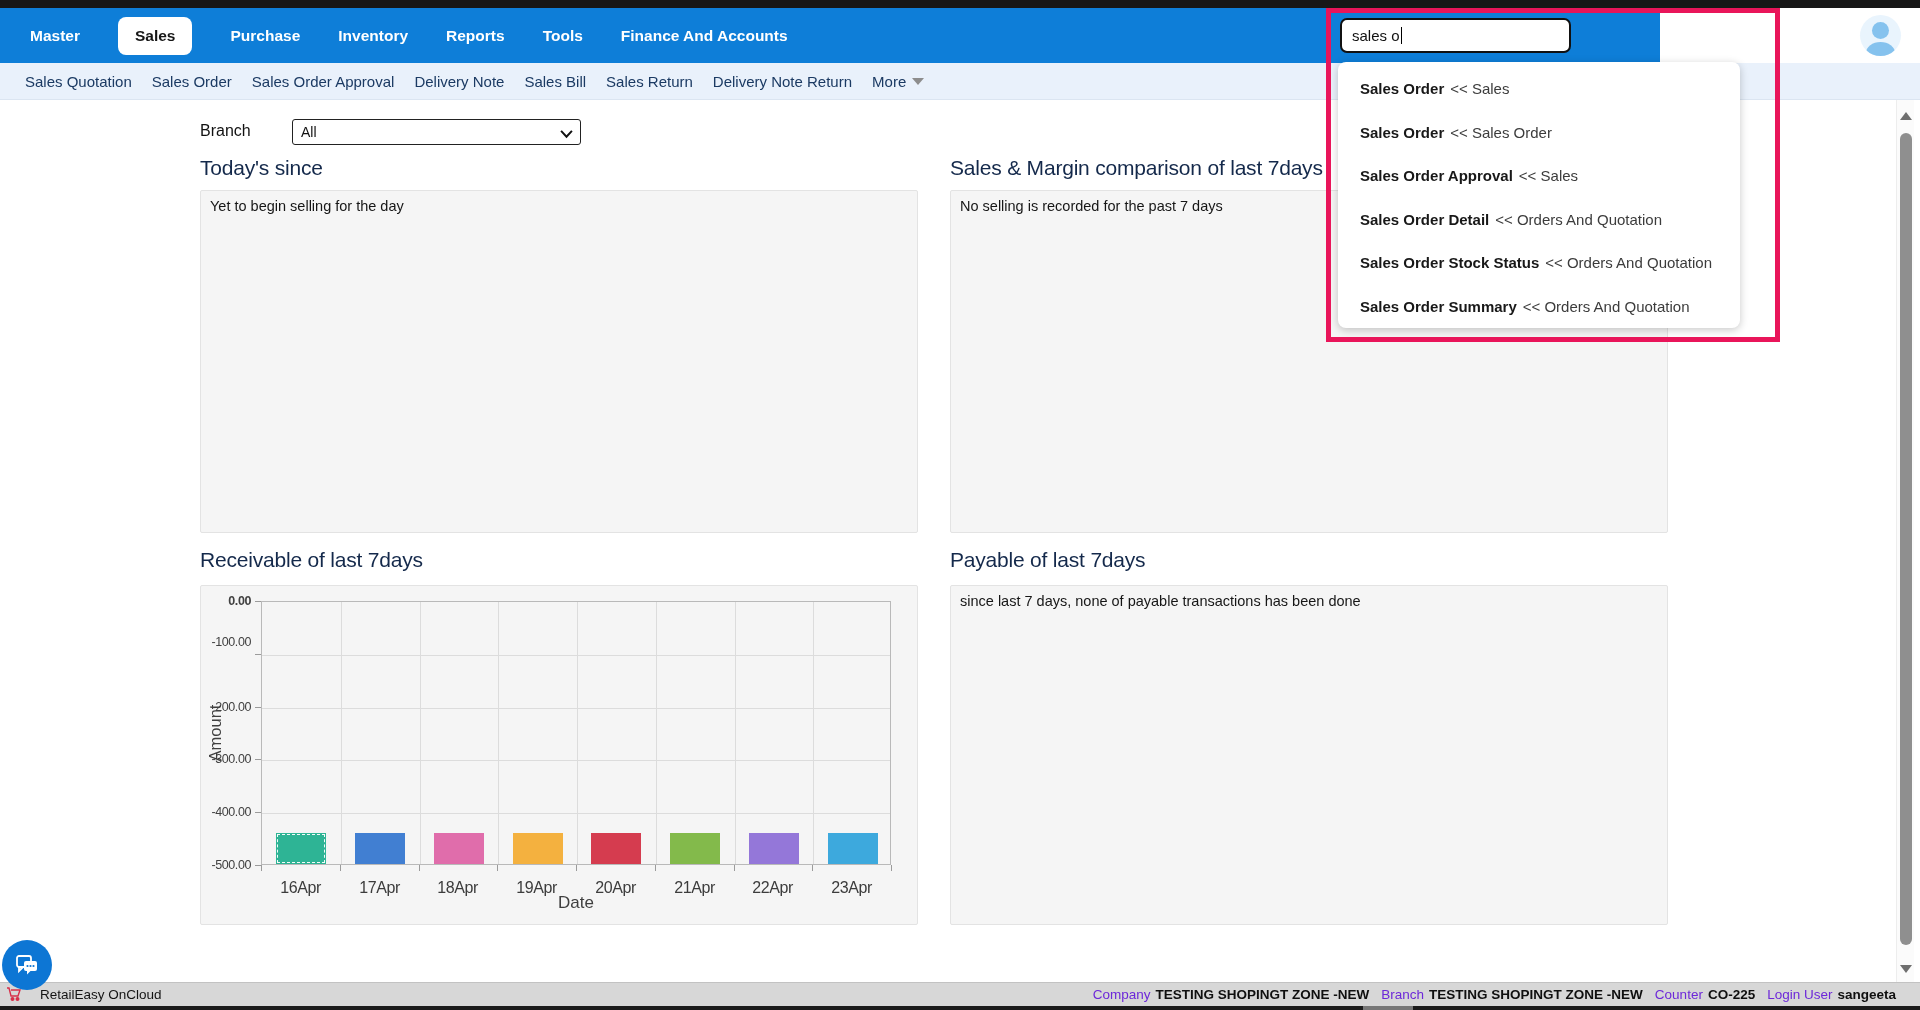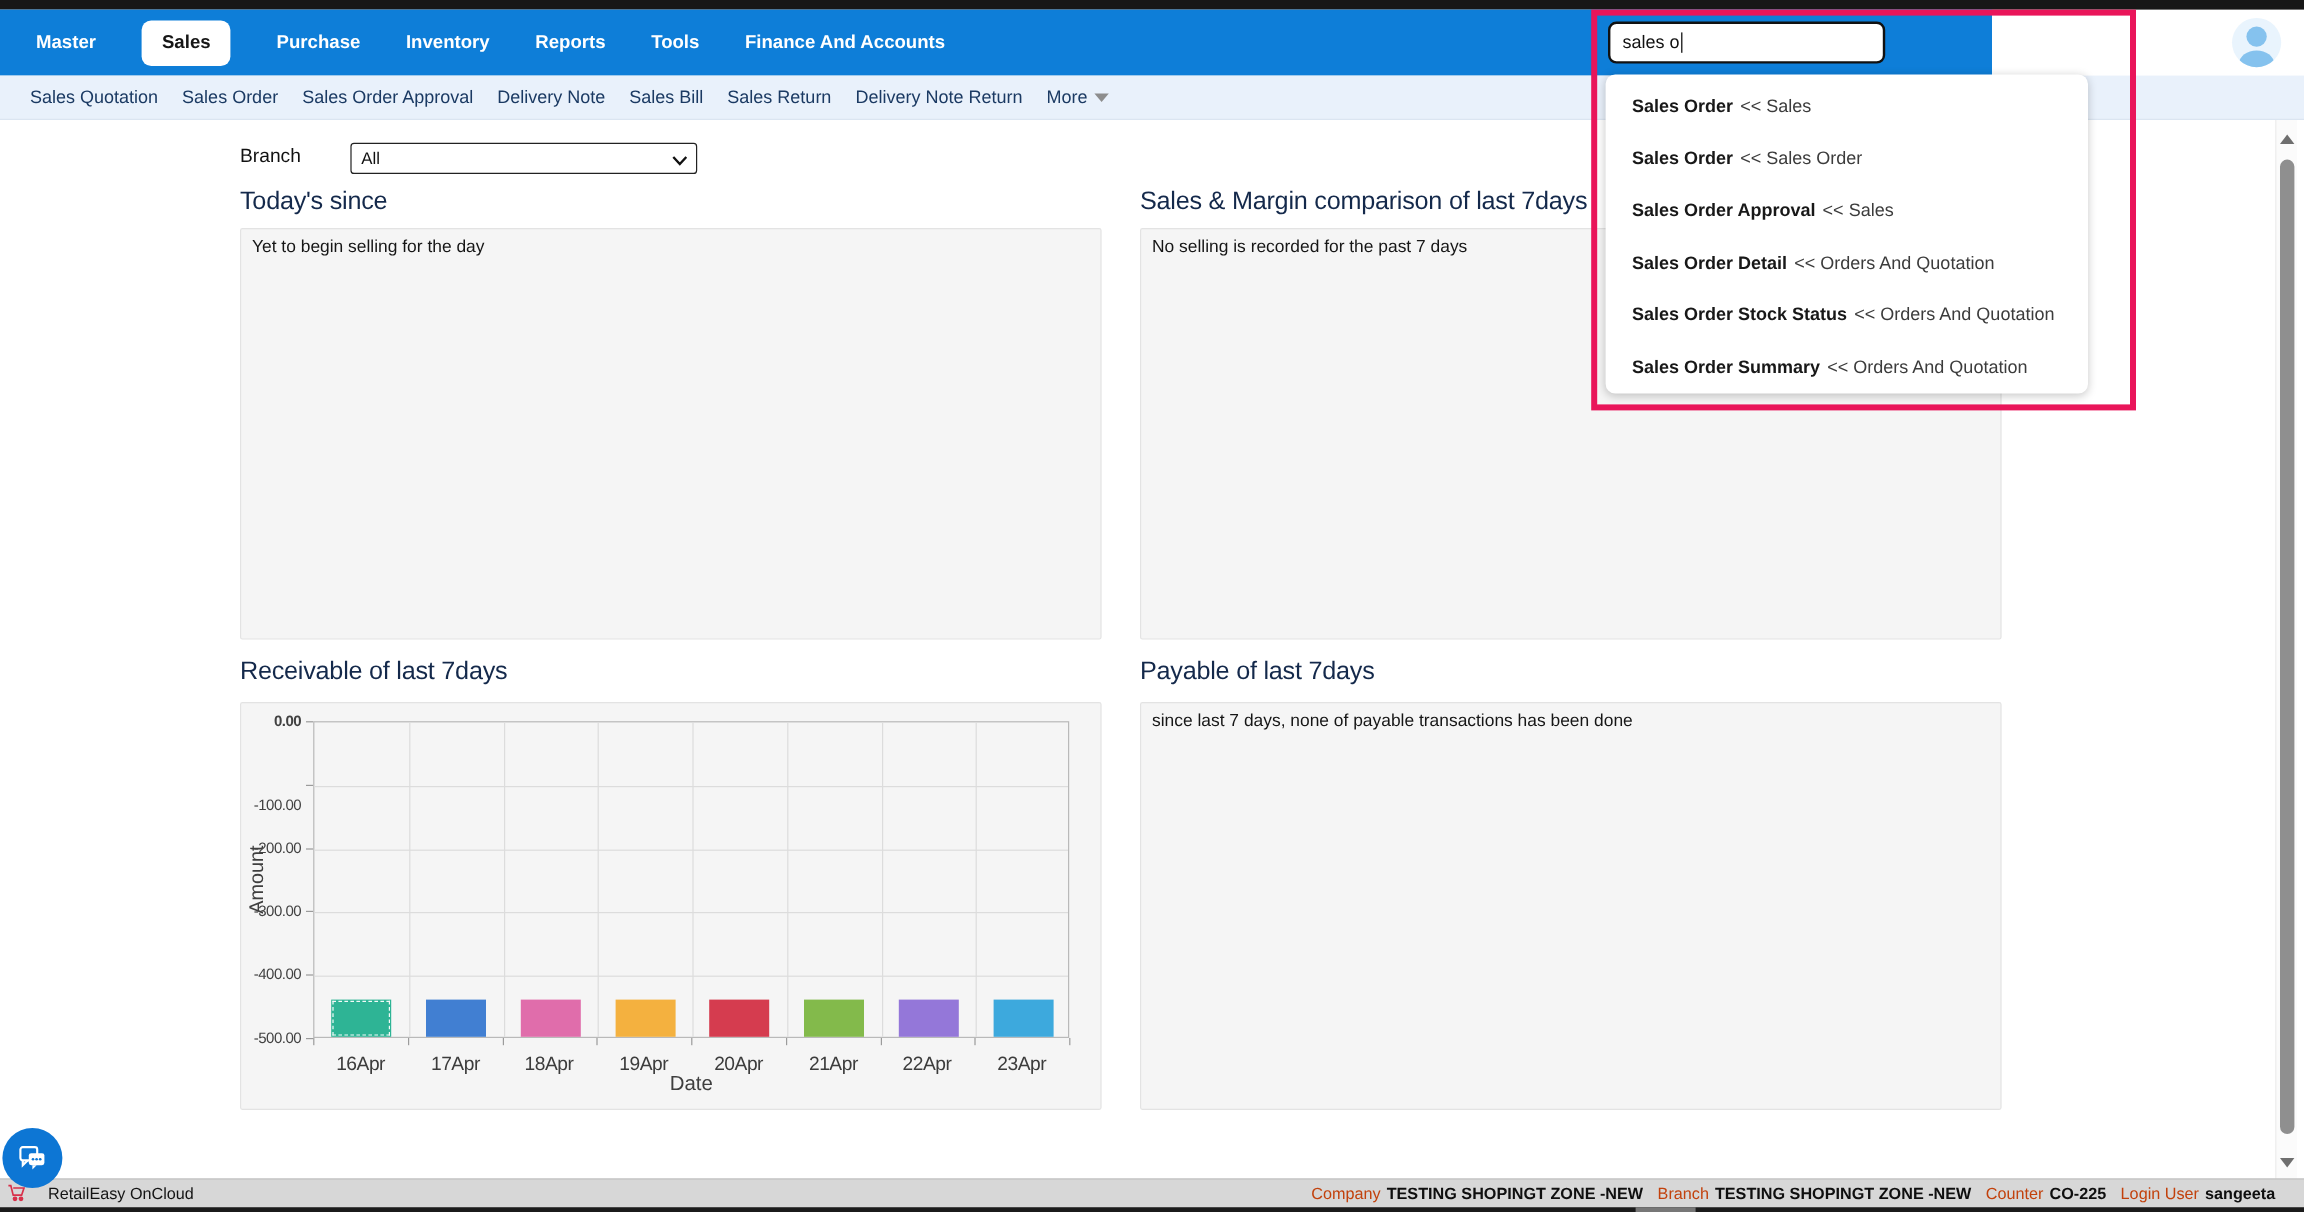--- a/index.html
+++ b/index.html
@@ -84,21 +84,21 @@
   .sb-arrow-down { position:absolute; left:3px; bottom:10px; width:0; height:0;
     border-left:6px solid transparent; border-right:6px solid transparent; border-top:8px solid #6f6f6f; cursor:pointer; }
   .sb-thumb { position:absolute; left:3px; top:33px; width:12px; height:812px; background:#8f8f8f; border-radius:6px; cursor:pointer; }
 
   
   .statusbar { position:absolute; left:0; top:982px; width:1920px; height:24px; background:#d7d7d7;
     border-top:1px solid #c2c2c2; }
   .brand { position:absolute; left:40px; top:4px; font-size:13.5px; color:#141414; }
   .brand-cart { position:absolute; left:6px; top:3px; }
   .status-fields { position:absolute; right:24px; top:4px; display:flex; gap:12px; font-size:13.5px; white-space:nowrap; }
-  .sf-label { color:#c2410c; margin-right:5px; }
+  .sf-label { color:#6d28d9; margin-right:5px; }
   .sf-value { color:#0f0f0f; font-weight:700; }
 
   
   .fab { position:absolute; left:2px; top:940px; width:50px; height:50px; border-radius:50%;
     background:#0d76d4; z-index:70; cursor:pointer; display:flex; align-items:center; justify-content:center; }
 </style>
 </head>
 <body>
 
 <div id="stage">
@@ -191,21 +191,21 @@
 
   <div class="panel" style="left:950px; top:190px; height:343px;">
     <div class="msg">No selling is recorded for the past 7 days</div>
   </div>
 
   <div class="panel chart-wrap">
     <div class="axis-title-y">Amount</div>
     <div class="axis-title-x">Date</div>
 
     <div class="ylab" style="top:7px;font-weight:bold;">0.00</div>
-    <div class="ylab" style="top:77px;">-100.00</div>
+    <div class="ylab" style="top:48px;">-100.00</div>
     <div class="ylab" style="top:113px;">-200.00</div>
     <div class="ylab" style="top:165px;">-300.00</div>
     <div class="ylab" style="top:218px;">-400.00</div>
     <div class="ylab" style="top:271px;">-500.00</div>
 
     <div class="ytick" style="top:15px;"></div>
     <div class="ytick" style="top:68px;"></div>
     <div class="ytick" style="top:121px;"></div>
     <div class="ytick" style="top:173px;"></div>
     <div class="ytick" style="top:226px;"></div>

